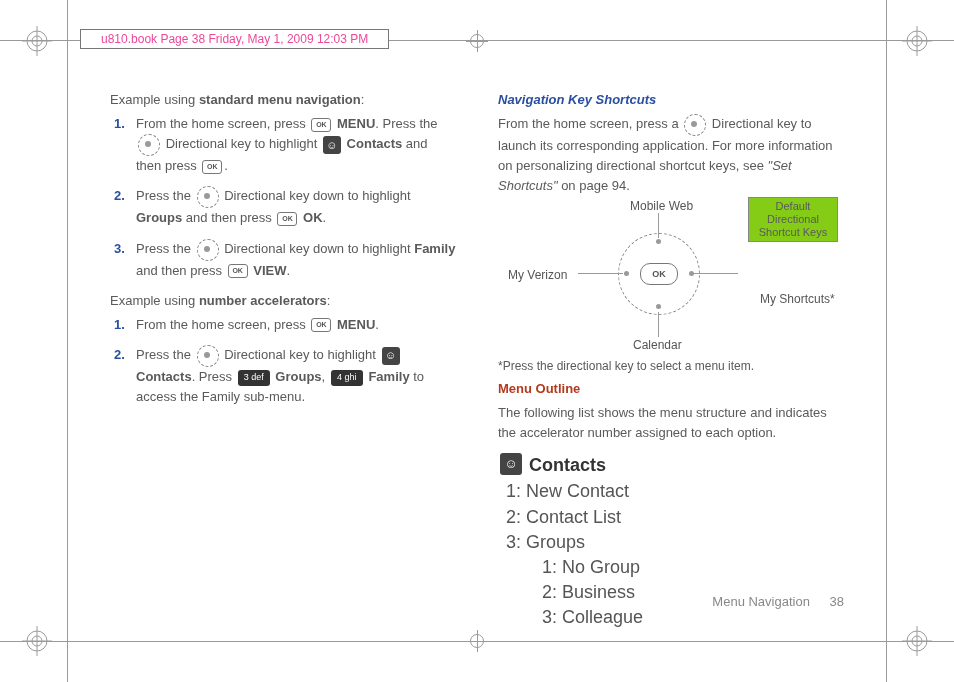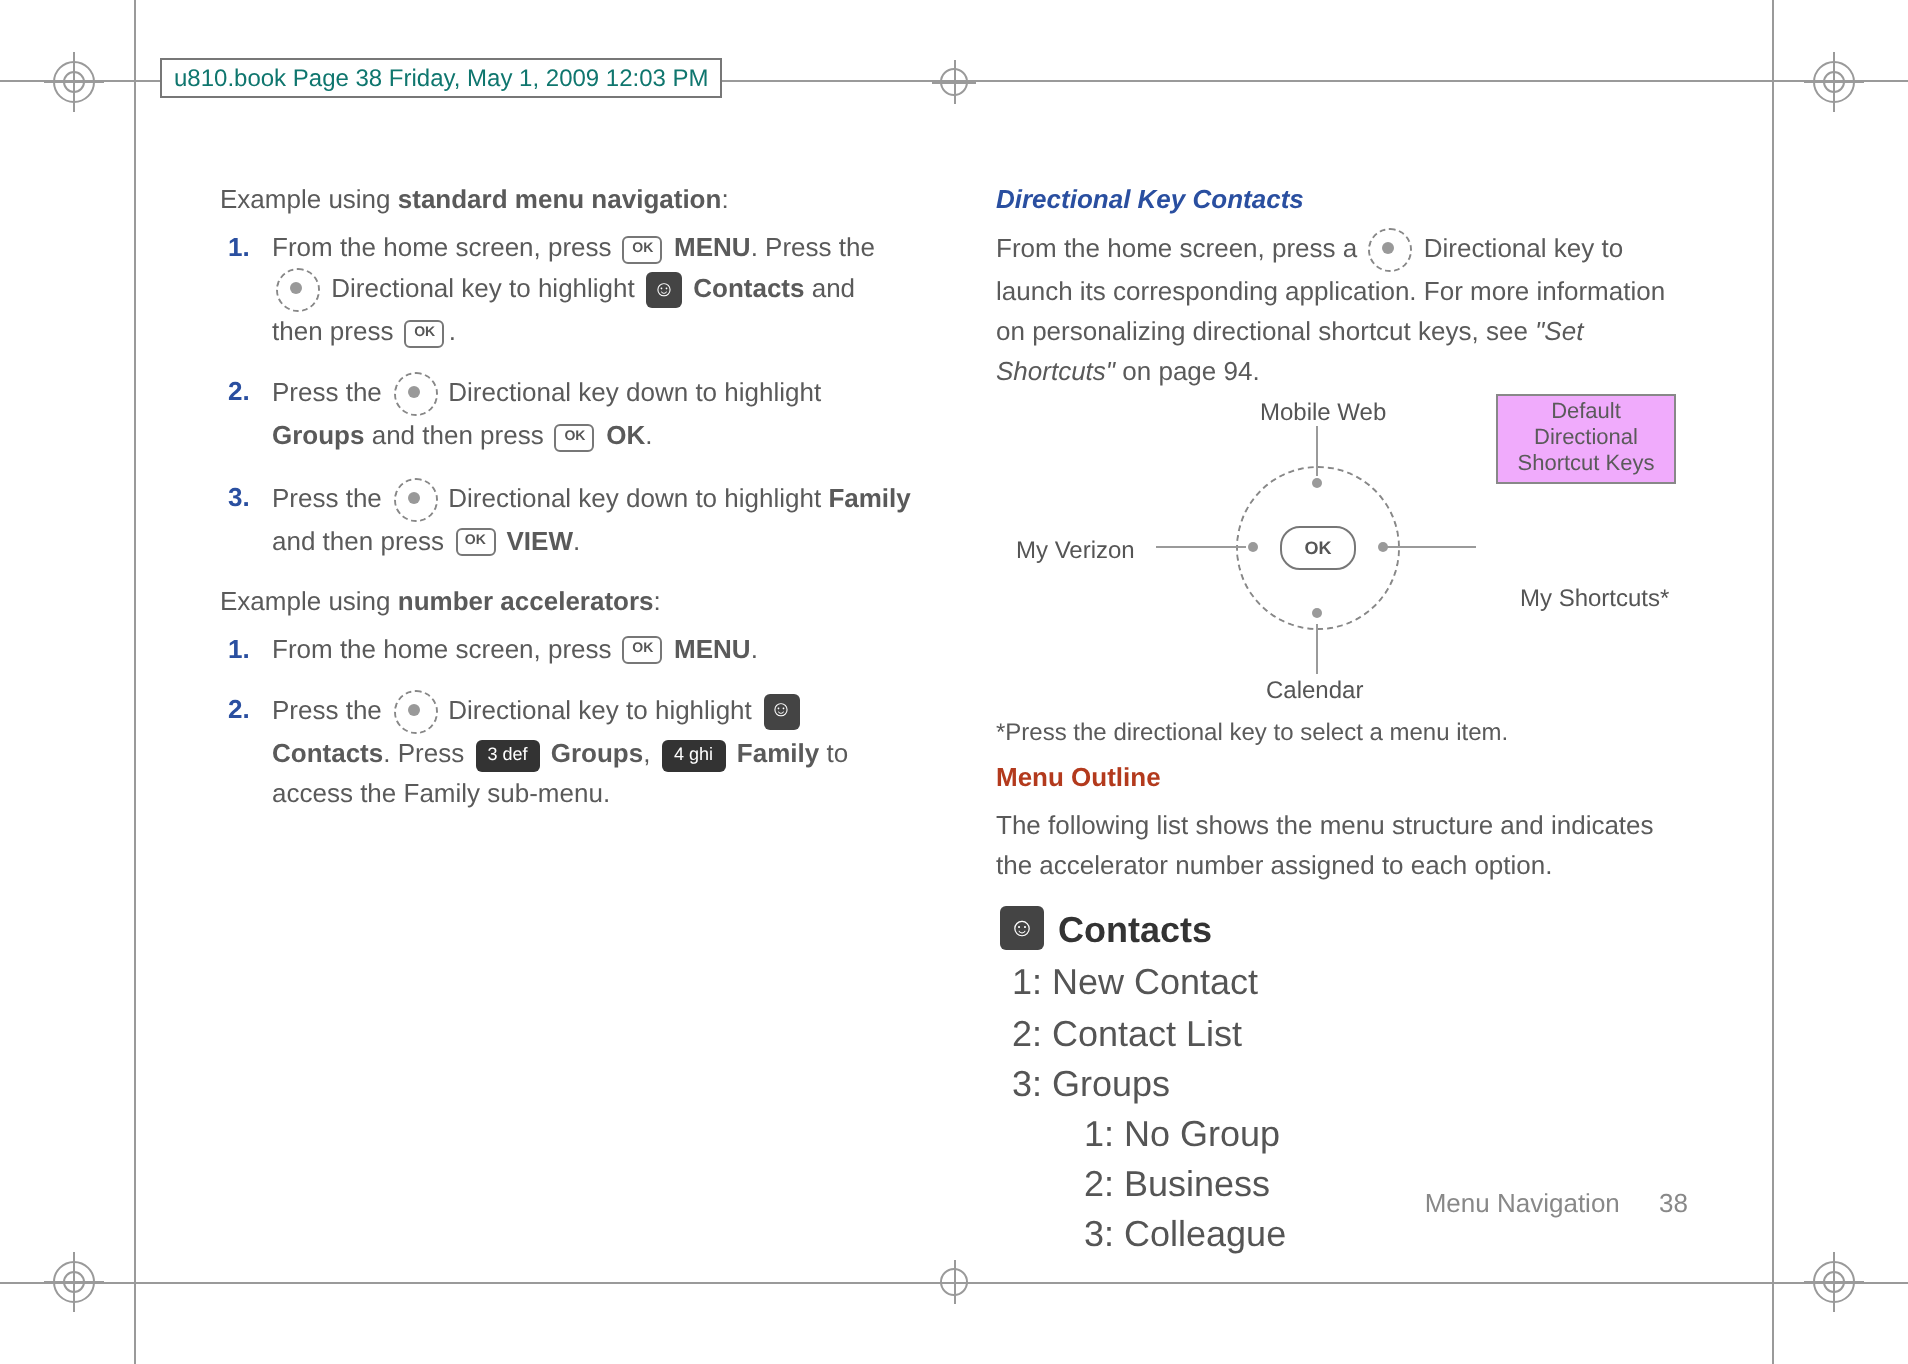--- a/index.html
+++ b/index.html
@@ -57,23 +57,23 @@
     border-radius: 50%;
   }
   .cross-top { top: 30px; left: 50%; transform: translateX(-50%); }
   .cross-bottom { bottom: 30px; left: 50%; transform: translateX(-50%); }
 
   .header-note {
     position: absolute;
     top: 29px;
     left: 80px;
     border: 1px solid #777;
-    padding: 2px 6px;
+    padding: 2px 20px;
     font-size: 12px;
-    color: #0f766e;
+    color: #ec4899;
     background: #fff;
   }
 
   .page {
     position: absolute;
     top: 90px;
     left: 110px;
     right: 110px;
     bottom: 70px;
     display: flex;
@@ -216,21 +216,21 @@
     position: absolute;
     background: #9a9a9a;
   }
   .default-box {
     position: absolute;
     border: 1px solid #888;
     font-size: 11px;
     text-align: center;
     padding: 2px 6px;
     line-height: 1.2;
-    background: #f0abfc;
+    background: #84cc16;
   }
   .shortcut-list {
     position: absolute;
     font-size: 12px;
     line-height: 1.4;
   }
 
   .contacts-heading {
     font-size: 18px;
     font-weight: bold;
@@ -341,21 +341,21 @@
       <li>
         <span>Press the </span><span class="dir-key"></span><span> Directional key to highlight </span><span class="contact-icon">☺</span>
         <span class="bold">Contacts</span><span>. Press </span><span class="num-key">3 def</span>
         <span class="bold">Groups</span><span>, </span><span class="num-key">4 ghi</span>
         <span class="bold">Family</span><span> to access the Family sub-menu.</span>
       </li>
     </ol>
   </div>
 
   <div class="col">
-    <p class="section-blue">Directional Key Contacts</p>
+    <p class="section-blue">Navigation Key Shortcuts</p>
     <p>
       <span>From the home screen, press a </span><span class="dir-key"></span><span> Directional key to launch its corresponding application. For more information on personalizing directional shortcut keys, see </span><span class="italic">"Set Shortcuts"</span><span> on page 94.</span>
     </p>
 
     <div class="diagram">
       <div class="dpad">
         <div class="inner-ok">OK</div>
         <div class="dot" style="left:37px; top:5px;"></div>
         <div class="dot" style="left:37px; bottom:5px;"></div>
         <div class="dot" style="left:5px; top:37px;"></div>

